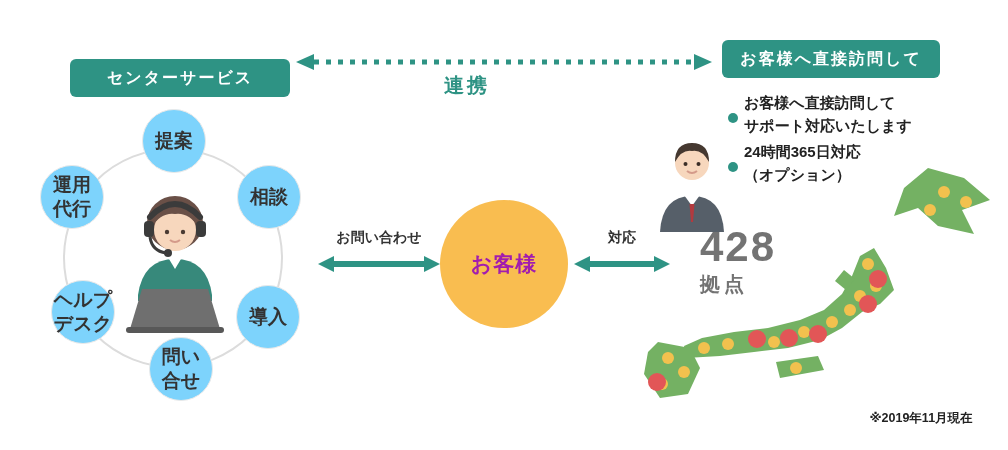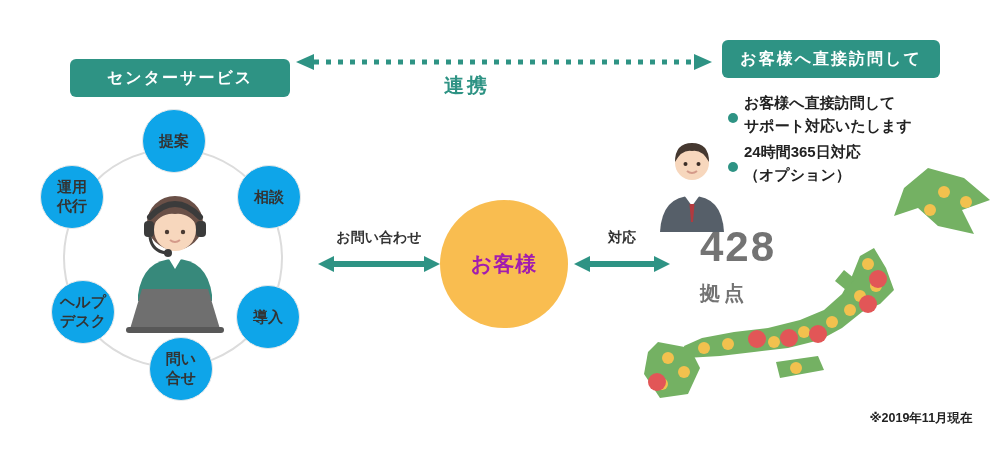--- a/index.html
+++ b/index.html
@@ -22,44 +22,44 @@
   .arrow-label { position:absolute; font-weight:bold; font-size:14px; color:#333;
                  text-align:center; z-index:2; }
   #label-renkei { left:444px; top:72px; width:120px; text-align:left; font-weight:bold;
                   font-size:20px; color:#2e9384; letter-spacing:3px; position:absolute; z-index:2; }
 
   
   .ring-wrap { position:absolute; left:25px; top:110px; width:300px; height:300px; z-index:1; }
   .ring-circle { position:absolute; left:38px; top:38px; width:220px; height:220px;
                  border:2px solid #dcdcdc; border-radius:50%; z-index:1; }
   .ring-label { position:absolute; transform:translate(-50%,-50%); width:64px; height:64px;
-                background:#0ea5e9; border:1px solid #e9e9e9; border-radius:50%;
+                background:#7dd3fc; border:1px solid #e9e9e9; border-radius:50%;
                 display:flex; align-items:center; justify-content:center; text-align:right;
-                font-weight:bold; font-size:15px; color:#333; white-space:pre-line;
+                font-weight:bold; font-size:19px; color:#333; white-space:pre-line;
                 line-height:1.25; z-index:2; }
   .operator { position:absolute; left:110px; top:183px; width:130px; height:150px; z-index:3; }
 
   
   .customer-circle { position:absolute; left:440px; top:200px; width:128px; height:128px;
                      border-radius:50%; background:#f9bd50; display:flex; align-items:center;
                      justify-content:center; font-weight:bold; font-size:21px; color:#a21caf;
                      letter-spacing:1px; z-index:2; }
 
   
   .bullets { position:absolute; left:728px; top:92px; width:245px; z-index:4; }
   .bullet-row { display:flex; align-items:center; margin-bottom:4px; }
   .bullet-dot { width:10px; height:10px; border-radius:50%; background:#2e9384;
                 margin:6px 6px 0 0; flex:0 0 10px; }
   .bullet-text { font-weight:bold; font-size:15px; line-height:1.5; color:#222;
                  white-space:pre-line; }
   .businessman { position:absolute; left:656px; top:138px; width:72px; height:94px; z-index:3; }
   .count-block { position:absolute; left:700px; top:226px; width:100px; text-align:left;
                  color:#737373; z-index:4; }
   .count-num { font-size:42px; font-weight:bold; line-height:1; letter-spacing:2px; }
-  .count-unit { font-size:20px; font-weight:bold; letter-spacing:4px; margin-top:12px; }
+  .count-unit { font-size:20px; font-weight:bold; letter-spacing:4px; margin-top:3px; }
   .map-svg { position:absolute; left:628px; top:160px; width:378px; height:255px; z-index:0; }
   .land { fill:#74b163; }
   .dot-y { fill:#f2c14e; }
   .dot-r { fill:#e25657; }
   .note { position:absolute; left:850px; top:410px; width:142px; text-align:center;
           font-weight:bold; font-size:12.5px; color:#222; z-index:4; }
 </style>
 </head>
 <body>
 

